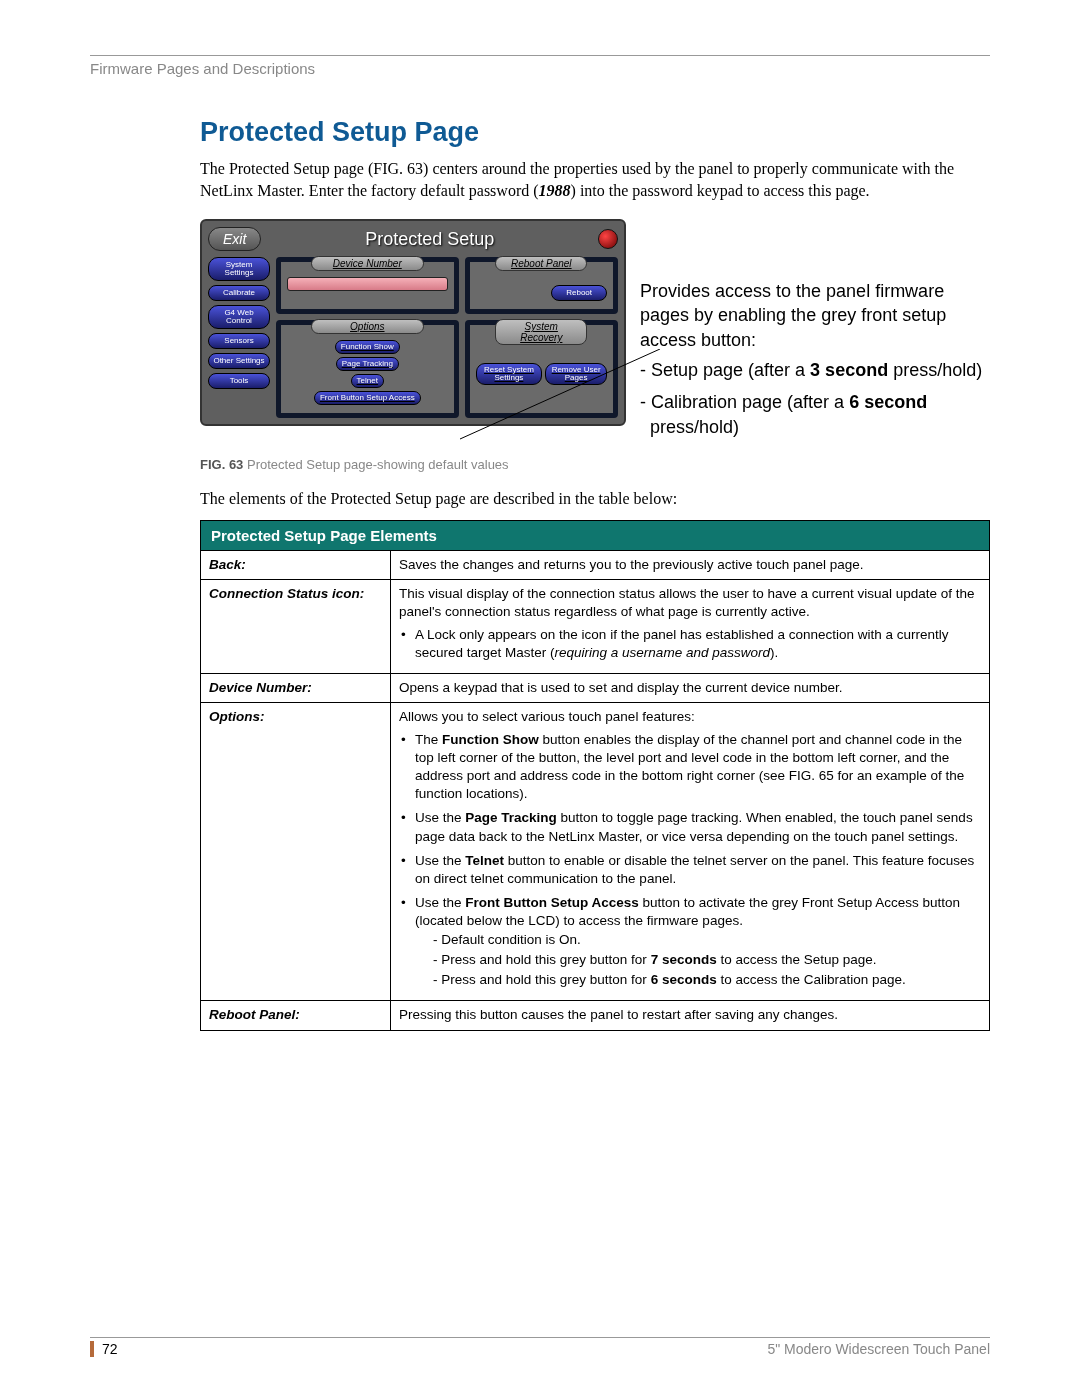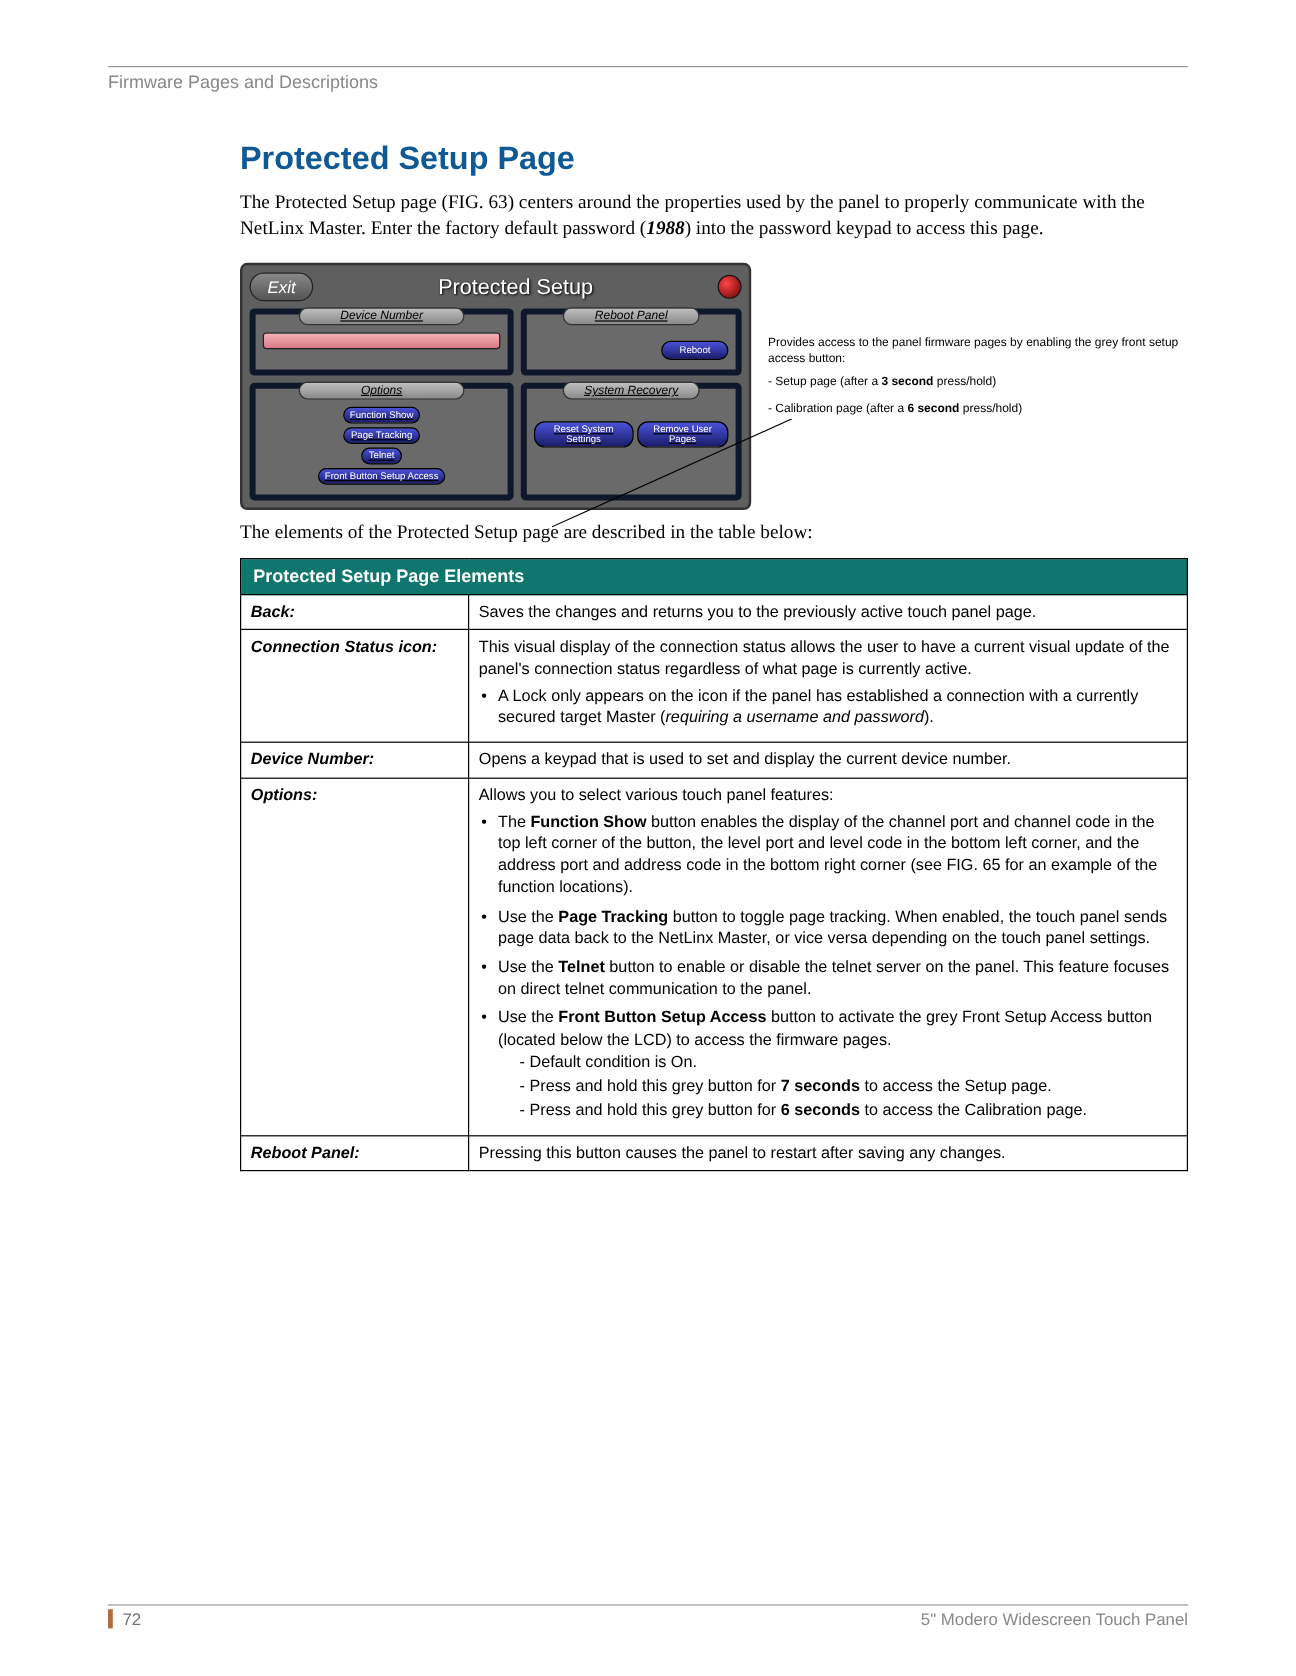--- a/index.html
+++ b/index.html
@@ -135,21 +135,21 @@
     margin-top: 2px;
   }
   .reboot-box { text-align: right; }
   .recov-list { display:flex; align-items:center; gap:3px; margin-top:2px;}
   .leader-line {
     position: absolute;
     pointer-events: none;
   }
   .annot {
     font-family: Arial, sans-serif;
-    font-size: 10px;
+    font-size: 18px;
     line-height: 1.35;
     max-width: 350px;
     margin-top: 60px;
   }
   .annot ul { list-style: none; margin-top: 6px; }
   .annot li { margin-bottom: 8px; padding-left: 10px; text-indent: -10px; }
   .annot li::before { content: "- "; }
   .annot b { font-weight: bold; }
   .fig-caption {
     font-family: 'Trebuchet MS','Segoe UI',sans-serif;
@@ -205,21 +205,21 @@
     left: 90px;
     right: 90px;
     border-top: 1px solid #999;
     display: flex;
     justify-content: space-between;
     font-family: 'Trebuchet MS','Segoe UI',sans-serif;
     font-size: 14px;
     color: #888;
     padding-top: 3px;
   }
-  .footer .pg { border-left: 4px solid #b56a3a; padding-left: 8px; color:#737373; }
+  .footer .pg { border-left: 4px solid #b56a3a; padding-left: 8px; color:#000000; }
 </style>
 </head>
 <body>
 
 <div class="header-rule"></div>
 <div class="section-label">Firmware Pages and Descriptions</div>
 
 <div class="content">
   <h1>Protected Setup Page</h1>
   <p class="intro">
@@ -228,20 +228,28 @@
 
   <div class="figure-row" style="position:relative;">
 
     <div class="panel">
       <div class="panel-titlebar">
         <div class="exit-btn">Exit</div>
         <div class="panel-title">Protected Setup</div>
         <div class="led"></div>
       </div>
       <div class="panel-body">
+        <div class="side-col">
+          <div class="pill">System Settings</div>
+          <div class="pill">Calibrate</div>
+          <div class="pill">G4 Web Control</div>
+          <div class="pill">Sensors</div>
+          <div class="pill">Other Settings</div>
+          <div class="pill">Tools</div>
+        </div>
         <div class="main-col">
           <div class="box-row">
             <div class="panel-box" style="flex:1.1">
               <span class="box-label">Device Number</span>
               <div class="pink-bar"></div>
             </div>
             <div class="panel-box reboot-box" style="flex:0.9; min-height:54px;">
               <span class="box-label">Reboot Panel</span>
               <div style="text-align:right; margin-top:10px;">
                 <span class="mini-pill" style="padding:3px 14px;">Reboot</span>
@@ -276,20 +284,23 @@
 
     <div class="annot">
       <div>Provides access to the panel firmware pages by enabling the grey front setup access button:</div>
       <ul>
         <li><span>Setup page (after a </span><b>3 second</b><span> press/hold)</span></li>
         <li><span>Calibration page (after a </span><b>6 second</b><span> press/hold)</span></li>
       </ul>
     </div>
   </div>
 
+  <div class="fig-caption">
+    <span class="fignum">FIG. 63</span><span> Protected Setup page-showing default values</span>
+  </div>
 
   <p class="lead-in">The elements of the Protected Setup page are described in the table below:</p>
 
   <table class="elements">
     <tbody>
         <tr>
           <th class="header" colspan="2">Protected Setup Page Elements</th>
         </tr>
     <tr>
       <td class="k">Back:</td>

